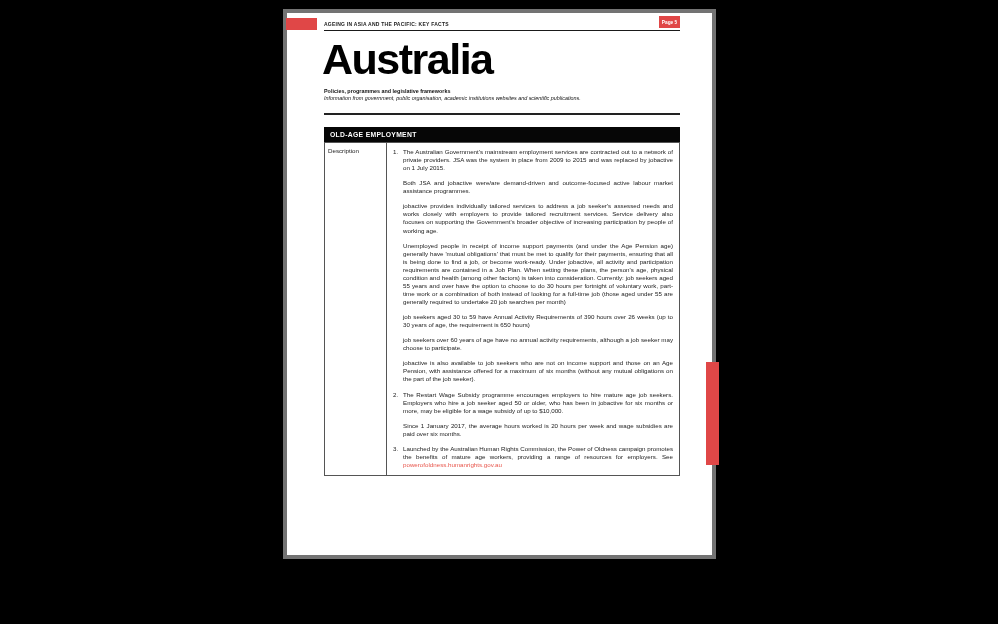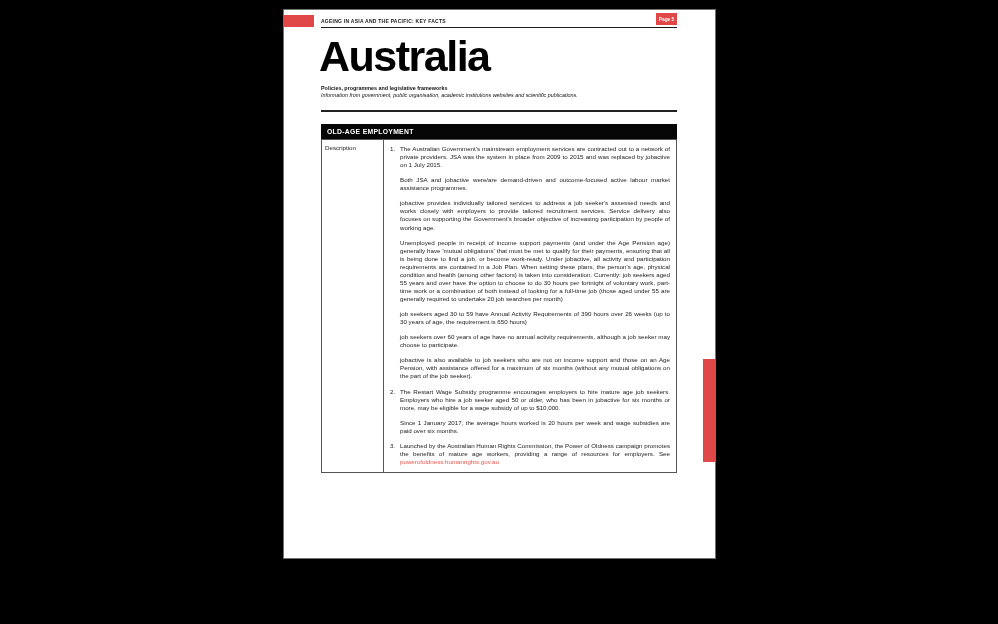--- a/index.html
+++ b/index.html
@@ -4,21 +4,21 @@
 <style>
   html,body { margin:0; padding:0; }
   body {
     width:998px; height:624px; background:#000;
     position:relative; overflow:hidden;
     font-family:"Liberation Sans", sans-serif;
     --accent:#e04747; --link:#e8564c;
   }
   .page {
     position:absolute; left:283px; top:9px; width:433px; height:550px;
-    background:#fff; box-sizing:border-box; border:1px solid #737373;
+    background:#fff; box-sizing:border-box; border:4px solid #737373;
   }
   .red-block { position:absolute; left:-1px; top:5px; width:31px; height:12px; background:var(--accent); }
   .running-title {
     position:absolute; left:37px; top:8px; font-size:5px; font-weight:bold;
     letter-spacing:0.25px; color:#1a1a1a; white-space:nowrap;
   }
   .header-rule { position:absolute; left:37px; top:17px; width:356px; border-top:1px solid #1a1a1a; }
   .page-badge {
     position:absolute; left:372px; top:3px; width:21px; height:12px; background:var(--accent);
     color:#fff; font-size:4.8px; font-weight:bold;

